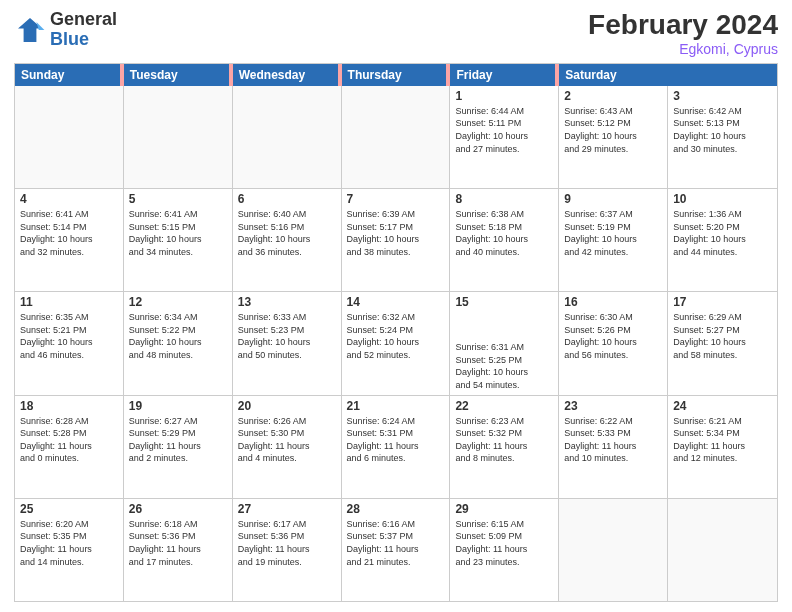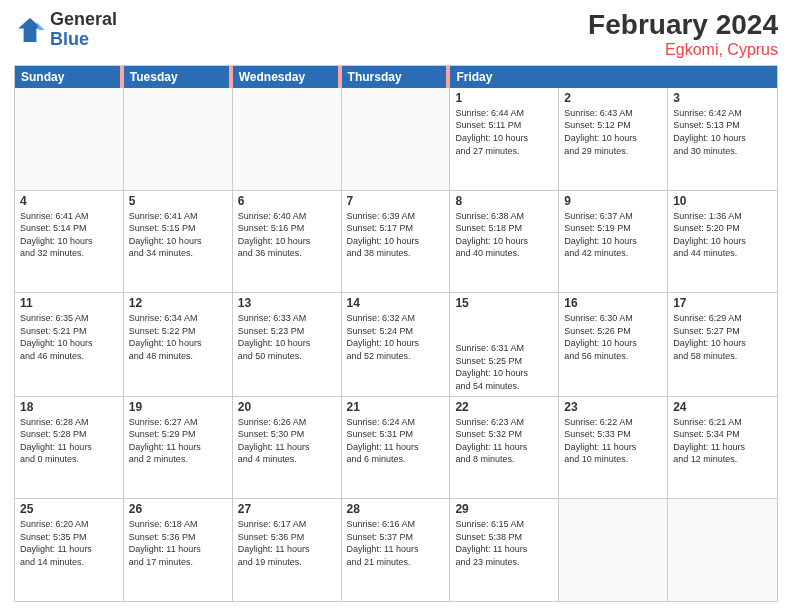--- a/index.html
+++ b/index.html
@@ -42,22 +42,22 @@
     .title-block {
       text-align: right;
     }
     .month-year {
       font-size: 28px;
       font-weight: bold;
       color: #333;
       line-height: 1.1;
     }
     .location {
-      font-size: 16px;
-      color: #ef4444;
+      font-size: 14px;
+      color: #8b5cf6;
     }
     .calendar {
       flex: 1;
       display: flex;
       flex-direction: column;
       border: 1px solid #ccc;
     }
     .cal-header-row {
       display: grid;
       grid-template-columns: repeat(7, 1fr);
@@ -128,20 +128,21 @@
     </div>
   </div>
 
   <div class="calendar">
     <div class="cal-header-row">
     <div class="cal-header-cell">Sunday</div>
         <div class="cal-header-cell">Tuesday</div>
         <div class="cal-header-cell">Wednesday</div>
         <div class="cal-header-cell">Thursday</div>
         <div class="cal-header-cell">Friday</div>
+        <div class="cal-header-cell">Saturday</div>
       </div>
     <div class="cal-body">
     <div class="cal-row">
           <div class="cal-cell empty"></div>
           <div class="cal-cell empty"></div>
           <div class="cal-cell empty"></div>
           <div class="cal-cell empty"></div>
           <div class="cal-cell">
             <div class="day-number">1</div>
             <div class="day-info" style="white-space: pre-line;">Sunrise: 6:44 AM
@@ -342,21 +343,21 @@
           <div class="cal-cell">
             <div class="day-number">28</div>
             <div class="day-info" style="white-space: pre-line;">Sunrise: 6:16 AM
 Sunset: 5:37 PM
 Daylight: 11 hours
 and 21 minutes.</div>
           </div>
           <div class="cal-cell">
             <div class="day-number">29</div>
             <div class="day-info" style="white-space: pre-line;">Sunrise: 6:15 AM
-Sunset: 5:38 PM
+Sunset: 5:09 PM
 Daylight: 11 hours
 and 23 minutes.</div>
           </div>
           <div class="cal-cell empty"></div>
           <div class="cal-cell empty"></div>
         </div>
       </div>
   </div>
 </div>
 

